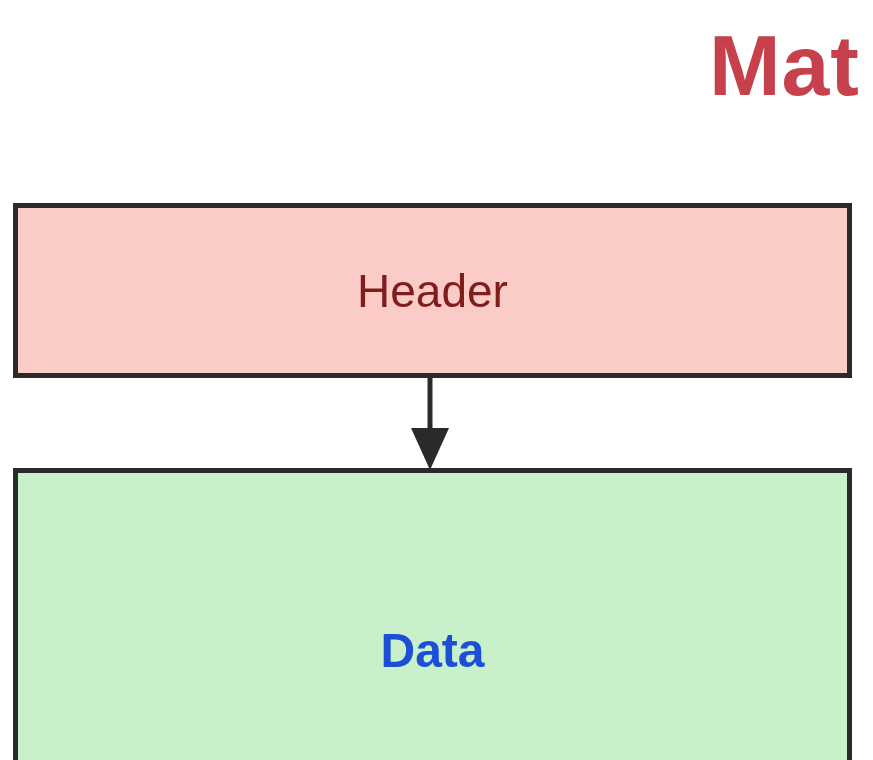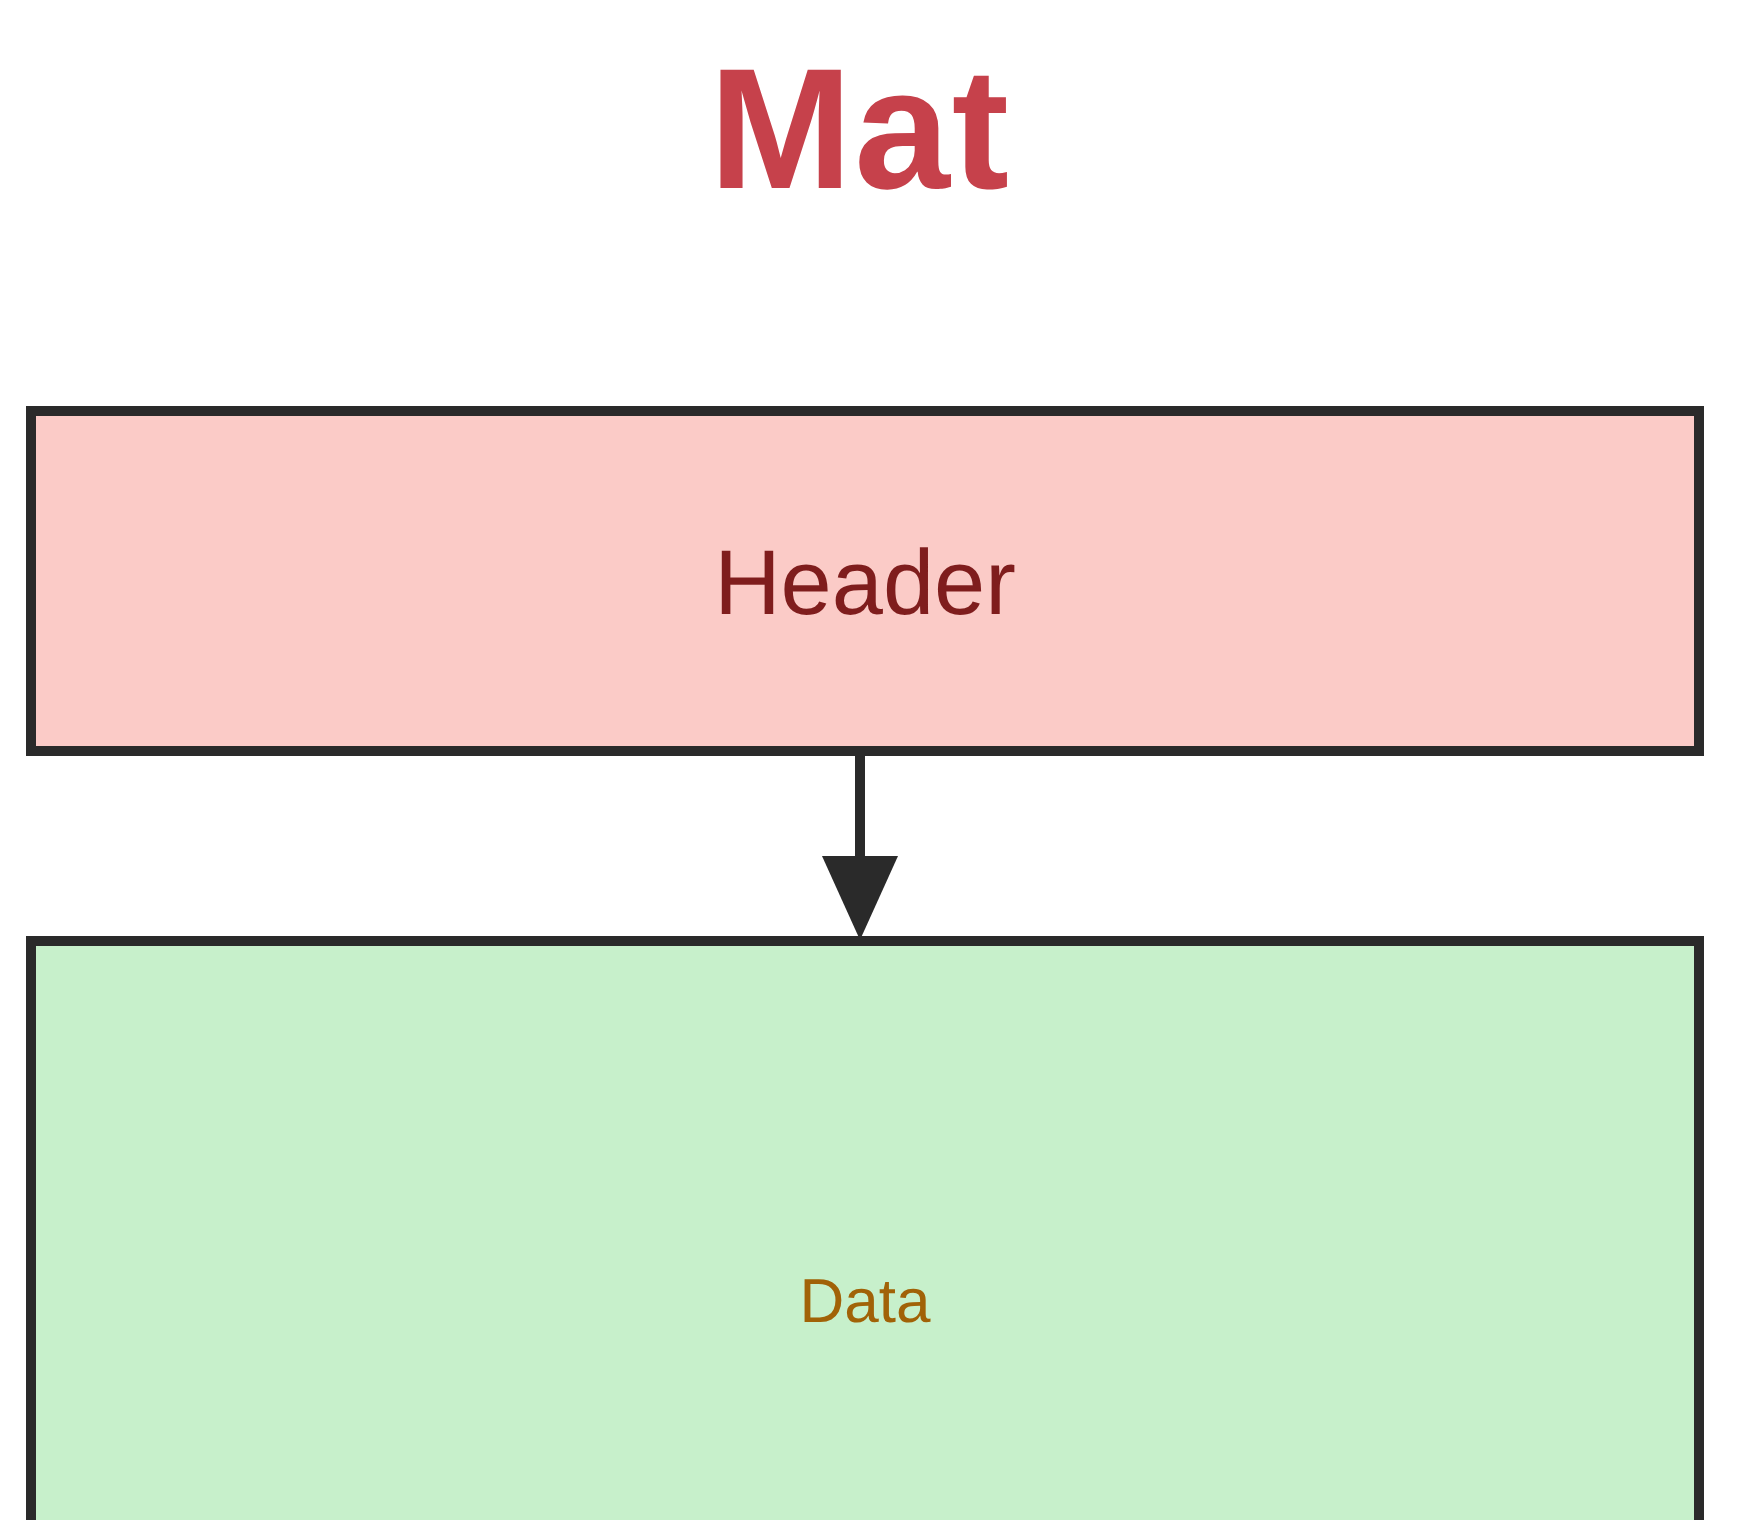--- a/index.html
+++ b/index.html
@@ -14,21 +14,21 @@
     overflow: hidden;
     background: #ffffff;
     font-family: "Liberation Sans", sans-serif;
   }
   .title {
     position: absolute;
     top: 22px;
     left: 0;
     width: 860px;
     margin: 0;
-    text-align: center;
+    text-align: right;
     font-size: 86px;
     font-weight: 700;
     letter-spacing: 1px;
     line-height: 1.0;
     color: #C6414B;
   }
   .box {
     position: absolute;
     left: 13px;
     width: 839px;
@@ -47,23 +47,23 @@
     top: 468px;
     height: 365px; 
     background: #C7F0CB;
   }
   .header-label {
     font-size: 46px;
     font-weight: 400;
     color: #7f1d1d;
   }
   .data-label {
-    font-size: 31px;
-    font-weight: 400;
-    color: #a16207;
+    font-size: 48px;
+    font-weight: 700;
+    color: #1d4ed8;
   }
   .arrow {
     position: absolute;
     left: 400px;
     top: 376px;
     width: 60px;
     height: 96px;
   }
 </style>
 </head>

